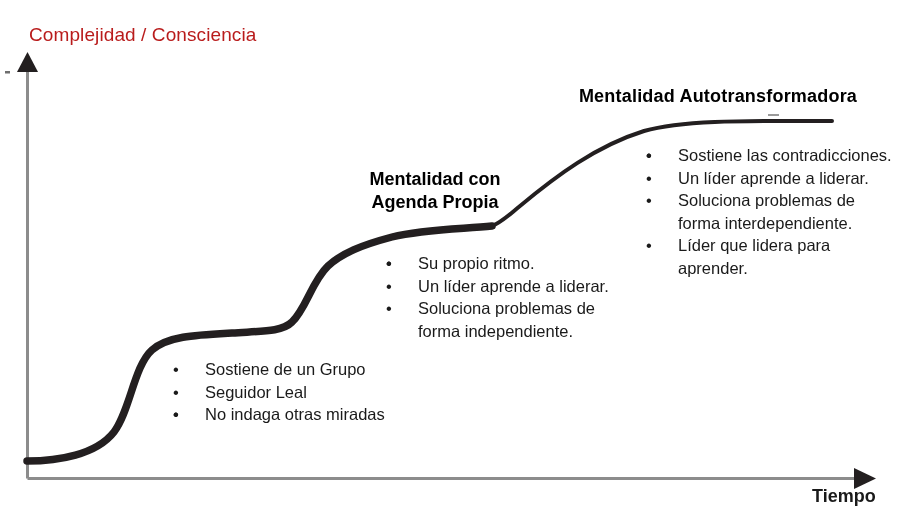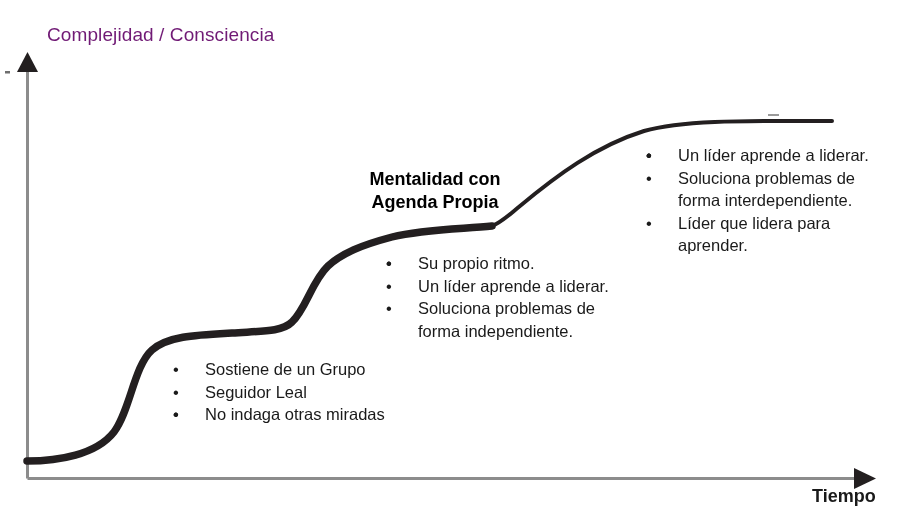--- a/index.html
+++ b/index.html
@@ -1,21 +1,21 @@
 <!DOCTYPE html>
 <html><head>
 <meta charset="utf-8">
 <style>
   html,body{margin:0;padding:0;background:#ffffff;}
   body{width:919px;height:522px;position:relative;overflow:hidden;
        font-family:"Liberation Sans","DejaVu Sans",sans-serif;color:#111;}
   .stage{position:absolute;inset:0;width:919px;height:522px;}
   svg.axes{position:absolute;left:0;top:0;width:919px;height:522px;}
-  .ylabel{position:absolute;left:29px;top:24px;font-size:19px;color:#701a75;
-          letter-spacing:.1px;white-space:nowrap;margin-left:18px;}
+  .ylabel{position:absolute;left:29px;top:24px;font-size:19px;color:#b91c1c;
+          letter-spacing:.1px;white-space:nowrap;}
   .xlabel{position:absolute;left:812px;top:486px;font-size:18px;color:#1a1a1a;
           white-space:nowrap;font-weight:bold;}
   .grp-title{position:absolute;font-weight:bold;color:#000;font-size:18px;
              line-height:23px;white-space:pre-line;}
   .t1{left:115px;top:267px;width:160px;text-align:center;}
   .t2{left:340px;top:168px;width:190px;text-align:center;}
   .t3{left:546px;top:85px;width:344px;text-align:center;letter-spacing:.2px;}
   .bullets{position:absolute;font-size:16.5px;line-height:22.5px;color:#1a1a1a;}
   .bullets ul{margin:0;padding:0;list-style:none;}
   .bullets li{position:relative;padding-left:32px;}
@@ -49,20 +49,21 @@
              C556,176 596,146 644,131 C686,119 760,121 832,121"></path>
 
     <rect x="768" y="114" width="11" height="2" fill="#9a9a9a"></rect>
   </svg>
 
   <div class="ylabel">Complejidad / Consciencia</div>
   <div class="xlabel">Tiempo</div>
 
   <div class="grp-title t2">Mentalidad con
 Agenda Propia</div>
+  <div class="grp-title t3">Mentalidad Autotransformadora</div>
 
   <div class="bullets b1">
     <ul>
       <li><span class="dot">•</span><span>Sostiene de un Grupo</span></li>
       <li><span class="dot">•</span><span>Seguidor Leal</span></li>
       <li><span class="dot">•</span></li>
       <li><span class="dot">•</span><span>No indaga otras miradas</span></li>
     </ul>
   </div>
 
@@ -71,20 +72,20 @@
       <li><span class="dot">•</span></li>
       <li><span class="dot">•</span><span>Su propio ritmo.</span></li>
       <li><span class="dot">•</span><span>Un líder aprende a liderar.</span></li>
       <li><span class="dot">•</span><span>Soluciona problemas de forma independiente.</span></li>
     </ul>
   </div>
 
   <div class="bullets b3">
     <ul>
       <li><span class="dot">•</span></li>
-      <li><span class="dot">•</span></li>
+      <li><span class="dot">•</span><span>Sostiene las contradicciones.</span></li>
       <li><span class="dot">•</span><span>Un líder aprende a liderar.</span></li>
       <li><span class="dot">•</span><span>Soluciona problemas de forma interdependiente.</span></li>
       <li><span class="dot">•</span><span>Líder que lidera para aprender.</span></li>
     </ul>
   </div>
 
 </div>
 
 </body></html>

